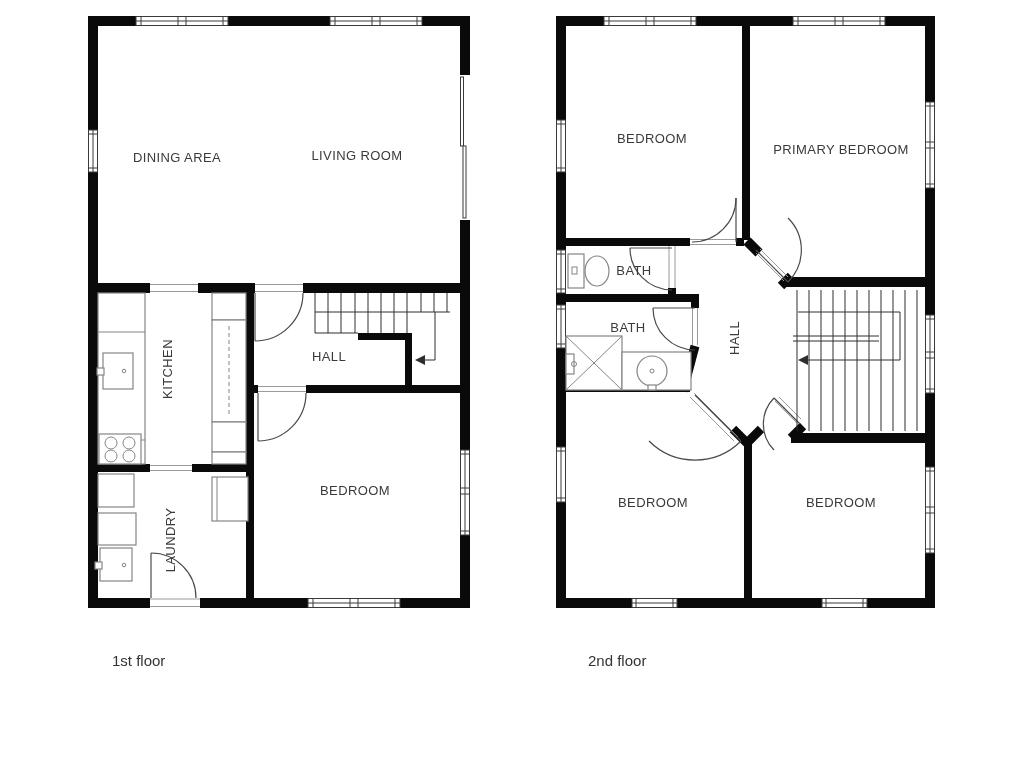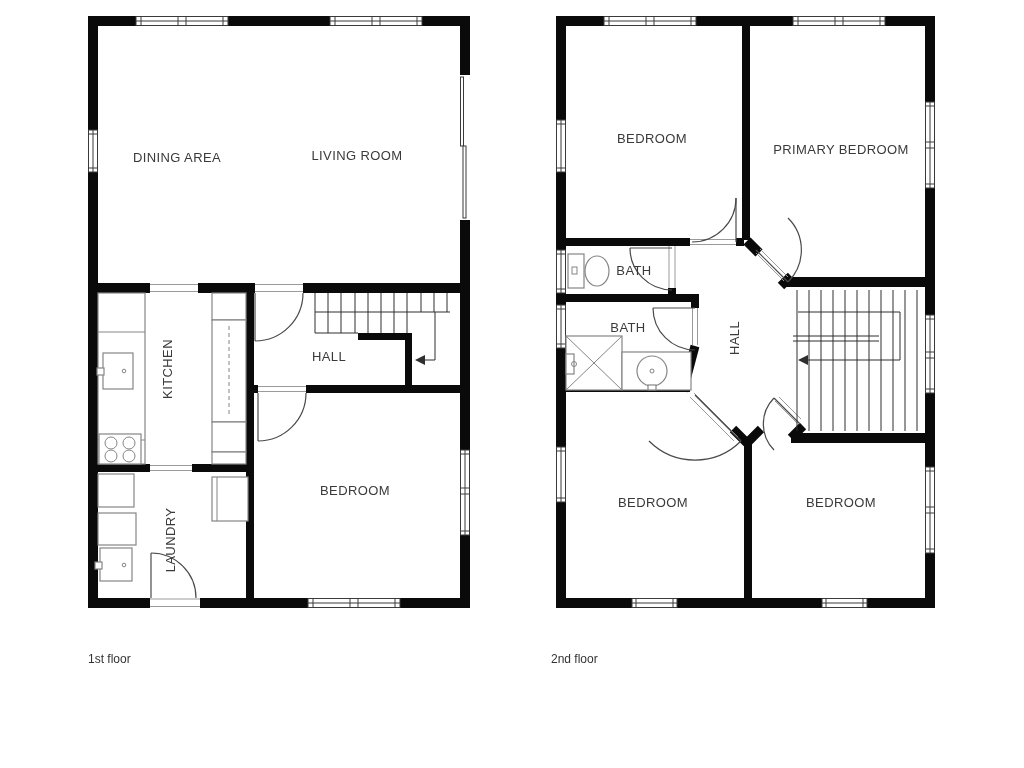--- a/index.html
+++ b/index.html
@@ -11,21 +11,21 @@
   .winbox{fill:#ffffff;stroke:#3a3a3a;stroke-width:1;}
   .winline{stroke:#3a3a3a;stroke-width:1;}
   .door{stroke:#4a4a4a;stroke-width:1.2;fill:none;}
   .thresh{stroke:#9a9a9a;stroke-width:1;}
   .fix{stroke:#858585;stroke-width:1.2;fill:#ffffff;}
   .fixline{stroke:#858585;stroke-width:1;fill:none;}
   .stair{stroke:#2e2e2e;stroke-width:1;fill:none;}
   .gapfill{fill:#ffffff;}
   text.room{font-size:13px;fill:#3a3a3a;letter-spacing:0.4px;
             font-family:"Liberation Sans","DejaVu Sans",sans-serif;}
-  .caption{position:absolute;font-size:12px;color:#333333;}
+  .caption{position:absolute;font-size:15px;color:#333333;margin-left:24px;}
 </style>
 </head>
 <body>
 
 <div id="stage">
 
   <svg class="plan" style="left:80px;top:8px" width="400" height="610" viewBox="80 8 400 610">
 
     <g>
       <rect class="wall" x="88" y="16" width="382" height="10"></rect>
@@ -402,14 +402,14 @@
       <text class="room" x="841" y="154" text-anchor="middle">PRIMARY BEDROOM</text>
       <text class="room" x="634" y="275" text-anchor="middle">BATH</text>
       <text class="room" x="628" y="332" text-anchor="middle">BATH</text>
       <text class="room" x="739" y="338" text-anchor="middle" transform="rotate(-90 739 338)">HALL</text>
       <text class="room" x="653" y="507" text-anchor="middle">BEDROOM</text>
       <text class="room" x="841" y="507" text-anchor="middle">BEDROOM</text>
     </g>
   </svg>
 
   <div class="caption" style="left:88px;top:652px">1st floor</div>
-  <div class="caption" style="left:551px;top:652px">2nd floor</div>
+  <div class="caption" style="left:564px;top:652px">2nd floor</div>
 </div>
 
 </body></html>

